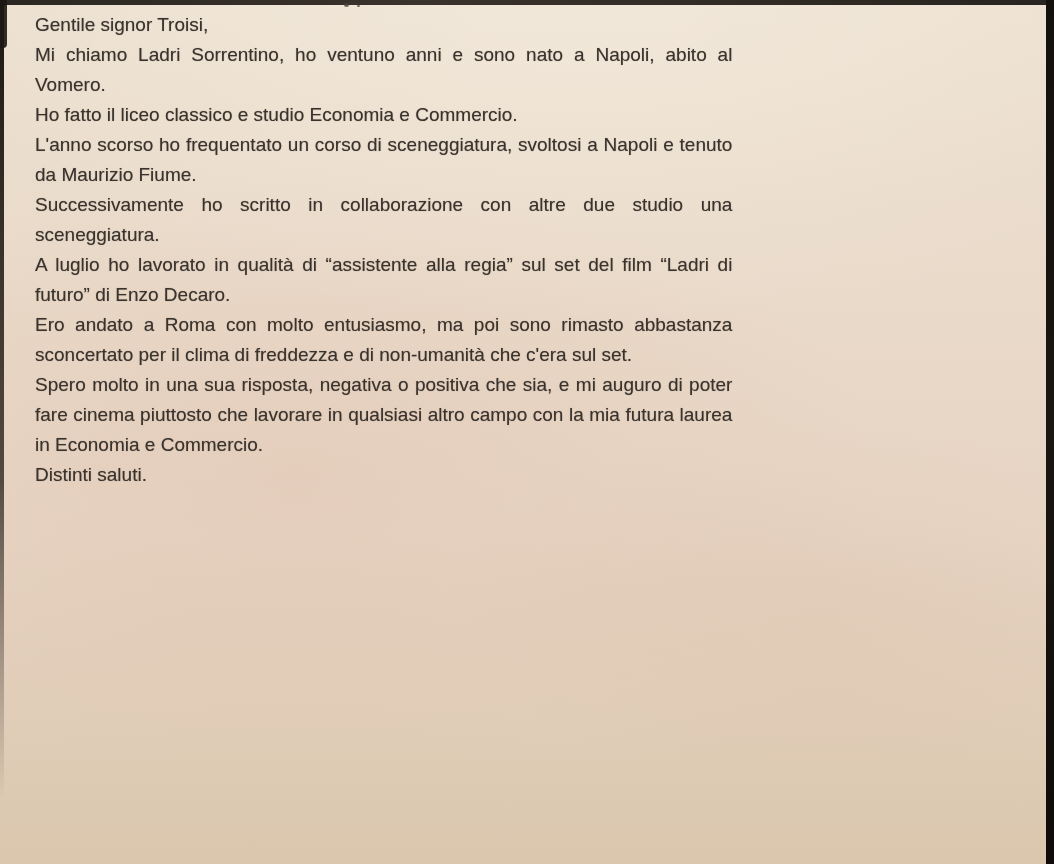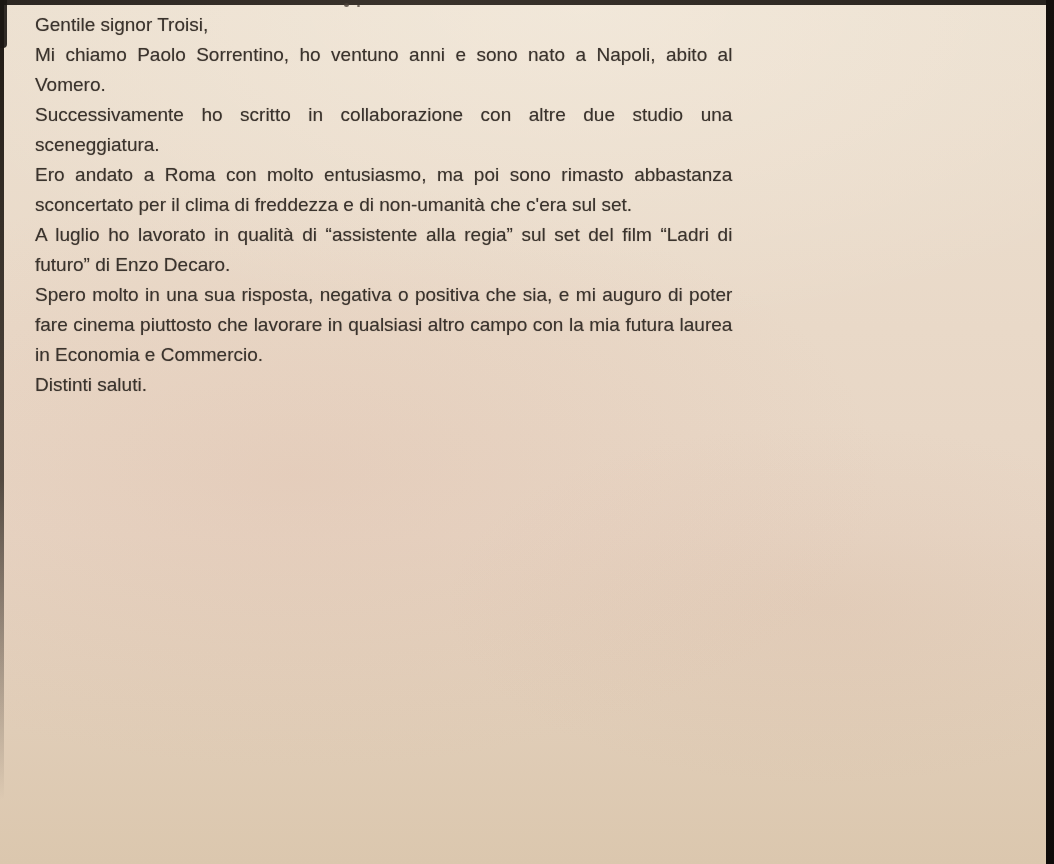--- a/index.html
+++ b/index.html
@@ -74,21 +74,23 @@
 <div class="paper">
   <div class="edge-top"></div>
   <div class="edge-left"></div>
   <div class="edge-left-corner"></div>
   <div class="edge-right"></div>
   <div class="speck"></div>
 
   <div class="letter">
     <p class="salutation">Gentile signor Troisi,</p>
     <div id="paragraphs">
-        <p class="para">Mi chiamo Paolo Sorrentino, ho ventuno anni e sono nato a Napoli, abito al Vomero.</p>
+        <p class="para">Mi chiamo Ladri Sorrentino, ho ventuno anni e sono nato a Napoli, abito al Vomero.</p>
+        <p class="para">Ho fatto il liceo classico e studio Economia e Commercio.</p>
+        <p class="para">L'anno scorso ho frequentato un corso di sceneggiatura, svoltosi a Napoli e tenuto da Maurizio Fiume.</p>
         <p class="para">Successivamente ho scritto in collaborazione con altre due studio una sceneggiatura.</p>
+        <p class="para">A luglio ho lavorato in qualità di “assistente alla regia” sul set del film “Ladri di futuro” di Enzo Decaro.</p>
         <p class="para">Ero andato a Roma con molto entusiasmo, ma poi sono rimasto abbastanza sconcertato per il clima di freddezza e di non-umanità che c'era sul set.</p>
-        <p class="para">A luglio ho lavorato in qualità di “assistente alla regia” sul set del film “Ladri di futuro” di Enzo Decaro.</p>
         <p class="para">Spero molto in una sua risposta, negativa o positiva che sia, e mi auguro di poter fare cinema piuttosto che lavorare in qualsiasi altro campo con la mia futura laurea in Economia e Commercio.</p>
       </div>
     <p class="closing">Distinti saluti.</p>
   </div>
 </div>
 
 </body></html>

